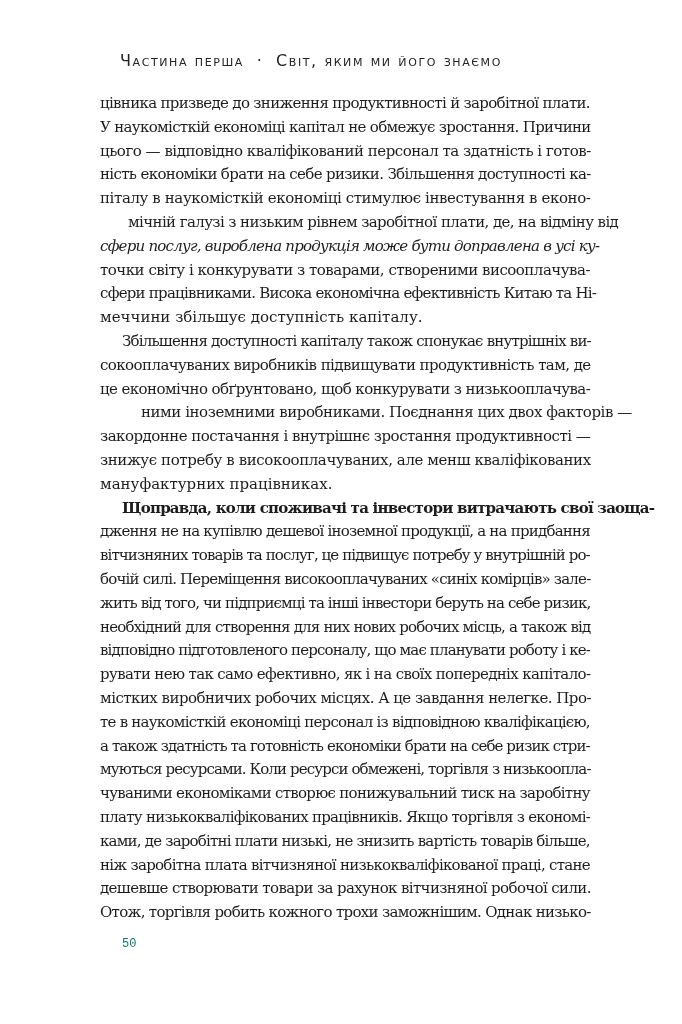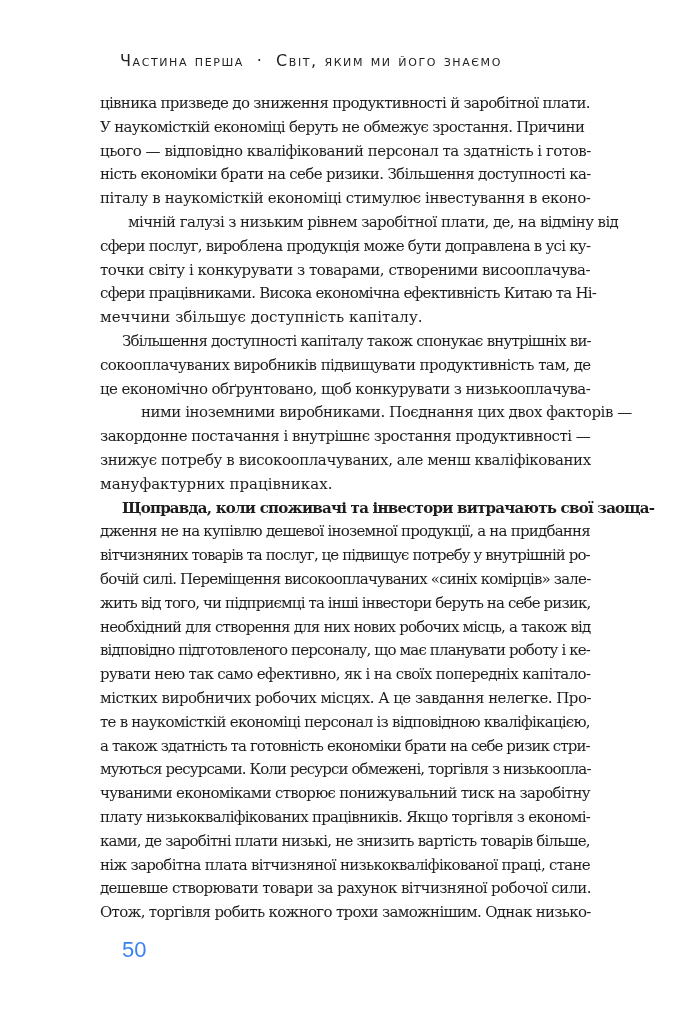--- a/index.html
+++ b/index.html
@@ -15,40 +15,40 @@
     position: absolute; left: 100px; top: 92px; width: 497px;
     font-size: 15px; line-height: 23.8px;
   }
   .line {
     display: block; white-space: nowrap; text-align: justify; text-align-last: justify; height: 23.8px; overflow: visible;
   }
   .line.last { text-align-last: left; }
   .line.indent { padding-left: 22px; }
   .page-number {
     position: absolute; left: 122px; top: 937px;
-    font-family: Liberation Sans, sans-serif; font-size: 22px; color: #3b82f6;
+    font-family: Liberation Mono, monospace; font-size: 12px; color: #0f766e;
   }
 </style>
 </head>
 <body>
 
 <div class="header">
   <span>Частина перша</span>
   <span class="sep">·</span>
   <span>Світ, яким ми його знаємо</span>
 </div>
 
 <div class="body-text" id="body-text">
     <span class="line" style="display: block; text-align: left; text-align-last: left; letter-spacing: -0.68254px;">цівника призведе до зниження продуктивності й заробітної плати.</span>
-    <span class="line" style="display: block; text-align: left; text-align-last: left; letter-spacing: -0.677419px;">У наукомісткій економіці беруть не обмежує зростання. Причини</span>
+    <span class="line" style="display: block; text-align: left; text-align-last: left; letter-spacing: -0.677419px;">У наукомісткій економіці капітал не обмежує зростання. Причини</span>
     <span class="line" style="display: block; text-align: left; text-align-last: left; letter-spacing: -0.484375px;">цього — відповідно кваліфікований персонал та здатність і готов-</span>
     <span class="line" style="display: block; text-align: left; text-align-last: left; letter-spacing: -0.65625px;">ність економіки брати на себе ризики. Збільшення доступності ка-</span>
     <span class="line" style="display: block; text-align: left; text-align-last: left; letter-spacing: -0.403226px;">піталу в наукомісткій економіці стимулює інвестування в еконо-</span>
     <span class="line" style="display: block; text-align: center; text-align-last: left; letter-spacing: -0.61194px; margin-left: 28px;">мічній галузі з низьким рівнем заробітної плати, де, на відміну від</span>
-    <span class="line" style="display: block; text-align: center; text-align-last: left; letter-spacing: -0.765625px;">сфери послуг, вироблена продукція може бути доправлена в усі ку-</span>
+    <span class="line" style="display: block; text-align: center; text-align-last: left; letter-spacing: -0.765625px; font-style: italic;">сфери послуг, вироблена продукція може бути доправлена в усі ку-</span>
     <span class="line" style="display: block; text-align: left; text-align-last: left; letter-spacing: -0.5px;">точки світу і конкурувати з товарами, створеними висооплачува-</span>
     <span class="line" style="display: block; text-align: left; text-align-last: left; letter-spacing: -0.758065px;">сфери працівниками. Висока економічна ефективність Китаю та Ні-</span>
     <span class="line last" style="display: block; text-align: left; text-align-last: left;">меччини збільшує доступність капіталу.</span>
     <span class="line indent" style="display: block; text-align: left; text-align-last: left; letter-spacing: -0.803279px;">Збільшення доступності капіталу також спонукає внутрішніх ви-</span>
     <span class="line" style="display: block; text-align: left; text-align-last: left; letter-spacing: -0.57377px;">сокооплачуваних виробників підвищувати продуктивність там, де</span>
     <span class="line" style="display: block; text-align: left; text-align-last: left; letter-spacing: -0.590164px;">це економічно обґрунтовано, щоб конкурувати з низькооплачува-</span>
     <span class="line" style="display: block; text-align: left; text-align-last: left; letter-spacing: -0.448276px; margin-left: 41px;">ними іноземними виробниками. Поєднання цих двох факторів —</span>
     <span class="line" style="display: block; text-align: left; text-align-last: left; letter-spacing: -0.516667px;">закордонне постачання і внутрішнє зростання продуктивності —</span>
     <span class="line" style="display: block; text-align: center; text-align-last: left; letter-spacing: -0.40678px;">знижує потребу в високооплачуваних, але менш кваліфікованих</span>
     <span class="line last" style="display: block; text-align: left; text-align-last: left;">мануфактурних працівниках.</span>

